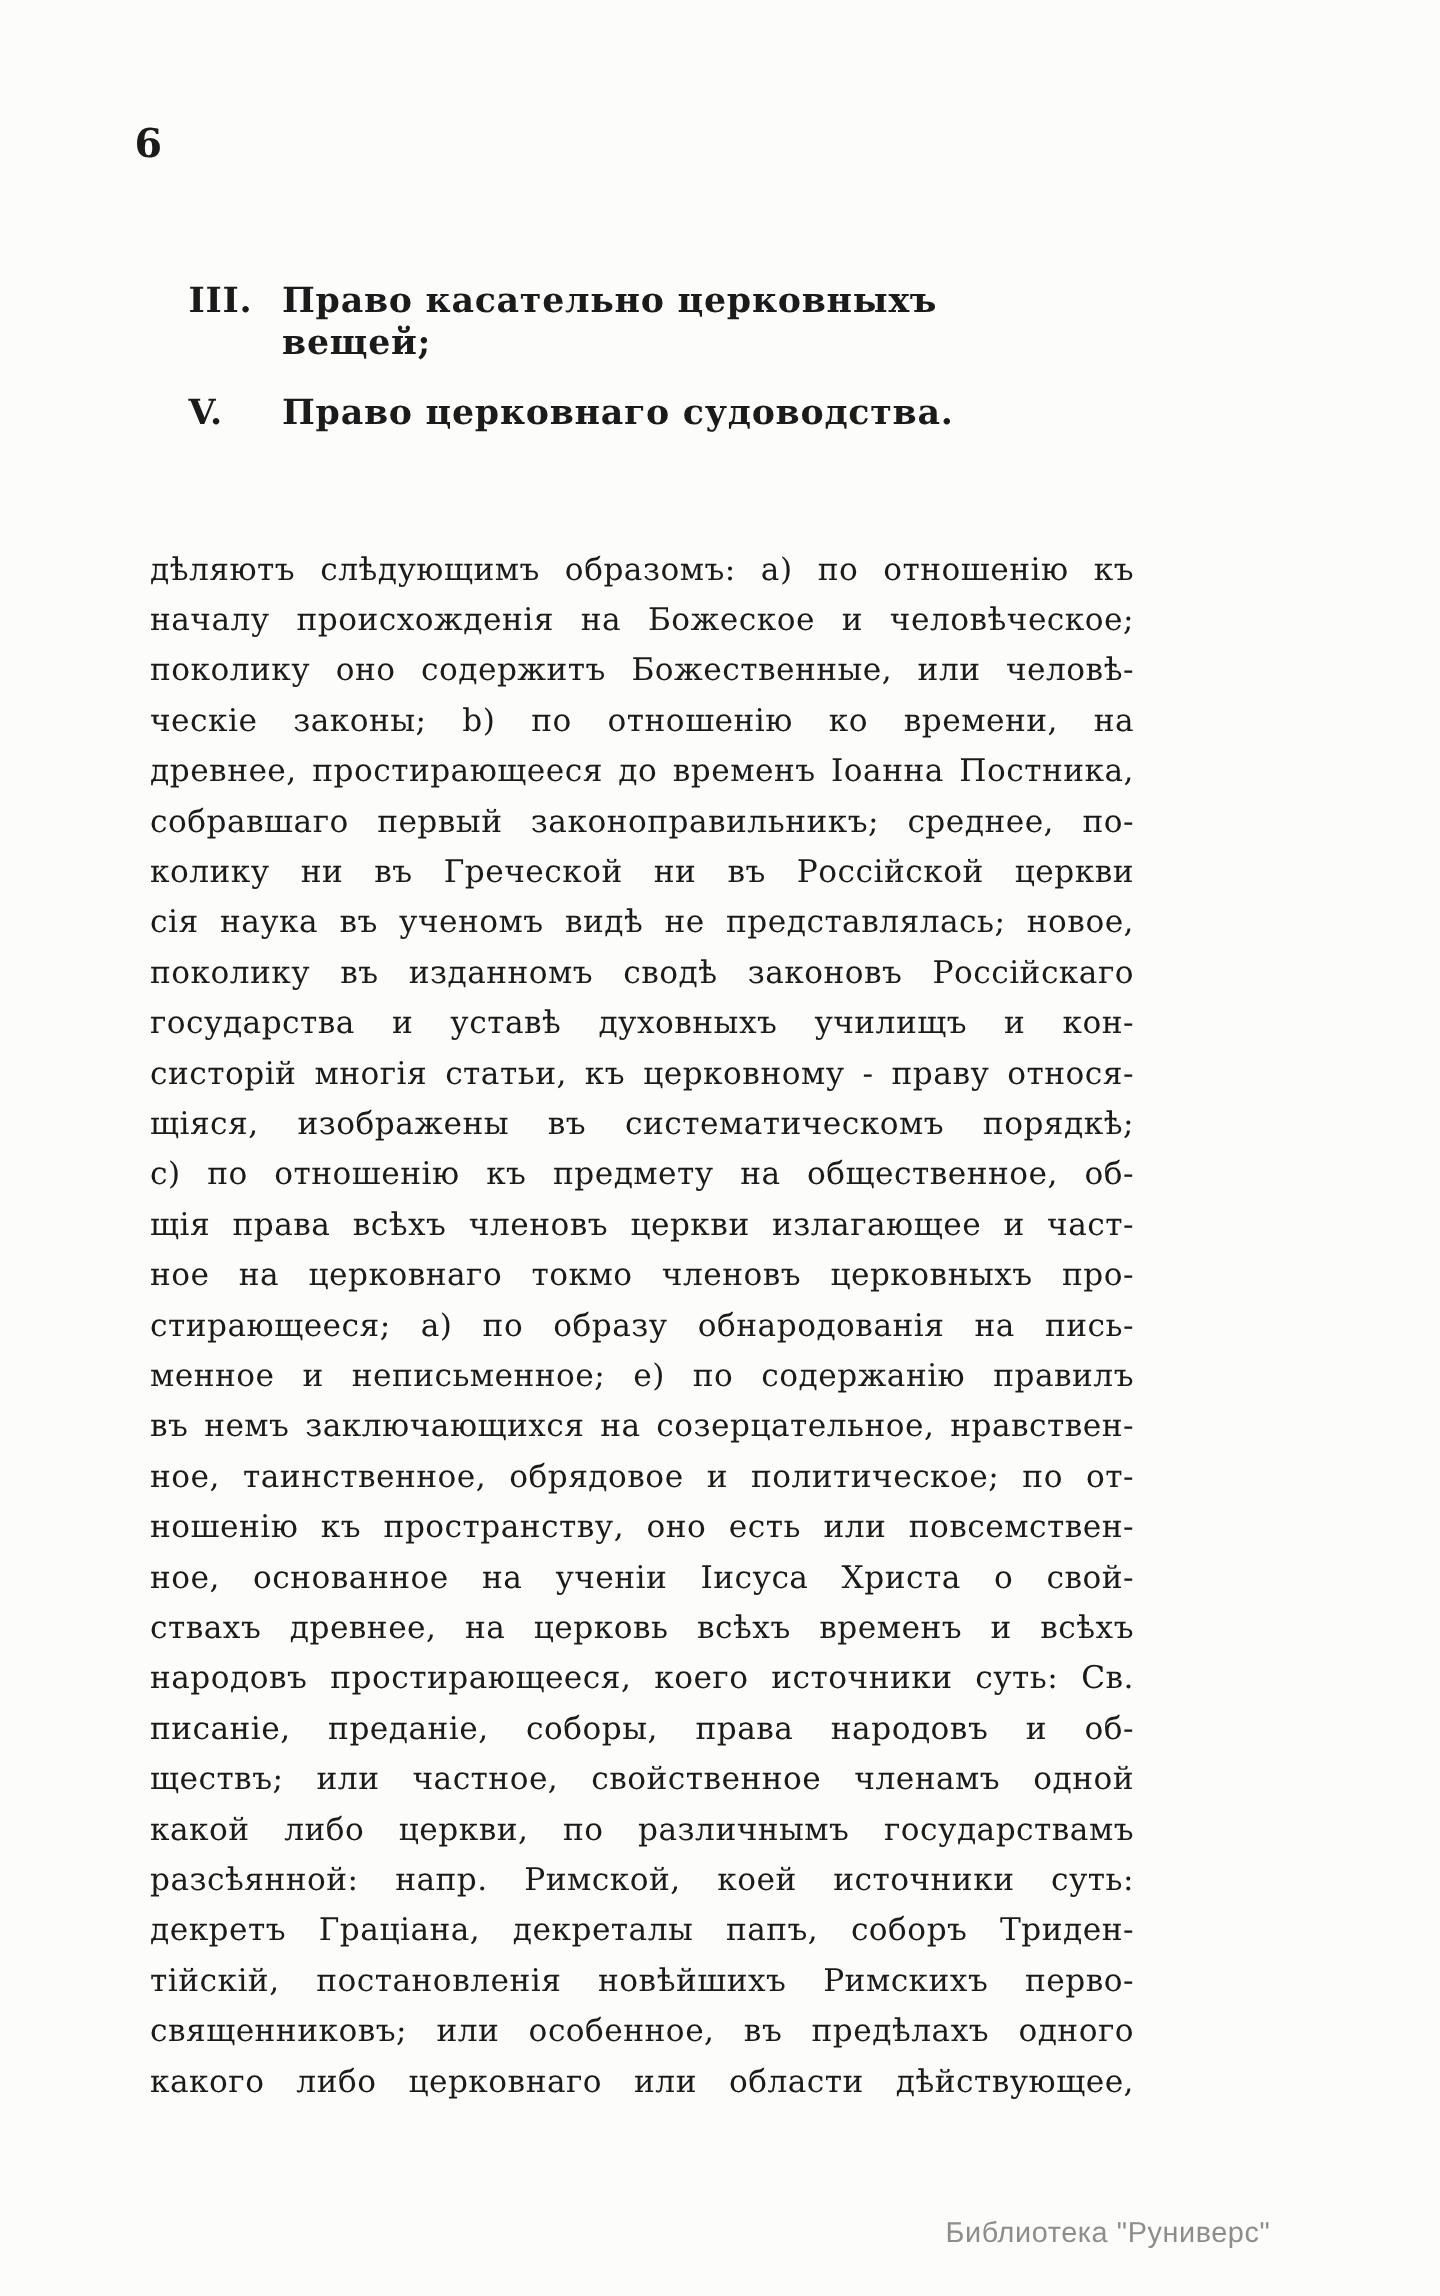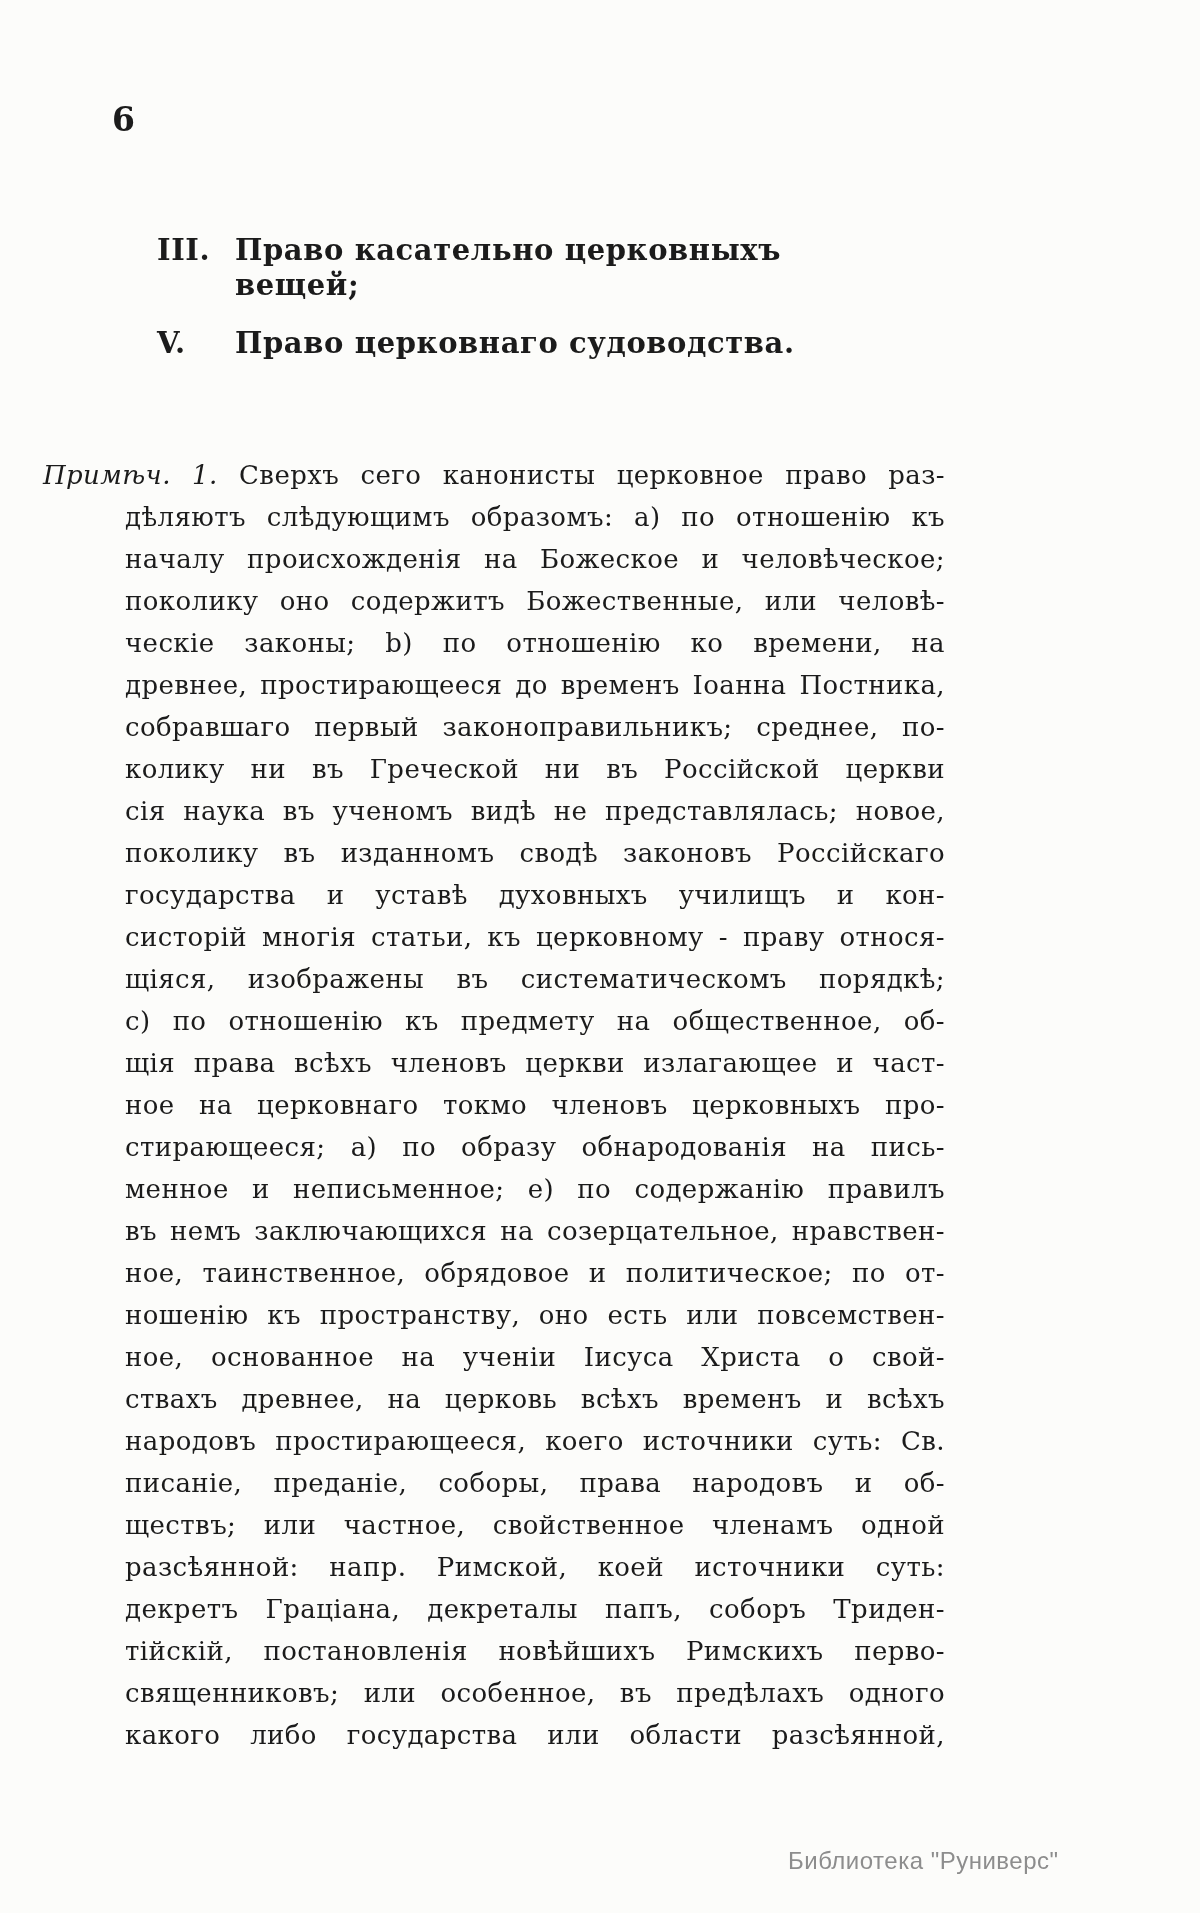--- a/index.html
+++ b/index.html
@@ -87,24 +87,20 @@
       <span class="enum-num">III.</span>
       <span class="enum-text">Право касательно церковныхъ вещей;</span>
     </div>
     <div class="enum-row">
       <span class="enum-num">V.</span>
       <span class="enum-text">Право церковнаго судоводства.</span>
     </div>
   </div>
 
   <div class="note">
-    <div class="pline first">
-      <span class="note-label">Примѣч. 1.</span>
-      <span>Сверхъ сего канонисты церковное право раз-</span>
-    </div>
     <div>
         <div class="pline">дѣляютъ слѣдующимъ образомъ: а) по отношенію къ</div>
         <div class="pline">началу происхожденія на Божеское и человѣческое;</div>
         <div class="pline">поколику оно содержитъ Божественные, или человѣ-</div>
         <div class="pline">ческіе законы; b) по отношенію ко времени, на</div>
         <div class="pline">древнее, простирающееся до временъ Іоанна Постника,</div>
         <div class="pline">собравшаго первый законоправильникъ; среднее, по-</div>
         <div class="pline">колику ни въ Греческой ни въ Россійской церкви</div>
         <div class="pline">сія наука въ ученомъ видѣ не представлялась; новое,</div>
         <div class="pline">поколику въ изданномъ сводѣ законовъ Россійскаго</div>
@@ -117,23 +113,24 @@
         <div class="pline">стирающееся; а) по образу обнародованія на пись-</div>
         <div class="pline">менное и неписьменное; е) по содержанію правилъ</div>
         <div class="pline">въ немъ заключающихся на созерцательное, нравствен-</div>
         <div class="pline">ное, таинственное, обрядовое и политическое; по от-</div>
         <div class="pline">ношенію къ пространству, оно есть или повсемствен-</div>
         <div class="pline">ное, основанное на ученіи Іисуса Христа о свой-</div>
         <div class="pline">ствахъ древнее, на церковь всѣхъ временъ и всѣхъ</div>
         <div class="pline">народовъ простирающееся, коего источники суть: Св.</div>
         <div class="pline">писаніе, преданіе, соборы, права народовъ и об-</div>
         <div class="pline">ществъ; или частное, свойственное членамъ одной</div>
+        <div class="pline">какой либо церкви, по различнымъ государствамъ</div>
         <div class="pline">разсѣянной: напр. Римской, коей источники суть:</div>
         <div class="pline">декретъ Граціана, декреталы папъ, соборъ Триден-</div>
         <div class="pline">тійскій, постановленія новѣйшихъ Римскихъ перво-</div>
         <div class="pline">священниковъ; или особенное, въ предѣлахъ одного</div>
-        <div class="pline">какого либо государства или области разсѣянной,</div>
+        <div class="pline">какого либо церковнаго или области дѣйствующее,</div>
       </div>
   </div>
 
   <div class="watermark">Библиотека "Руниверс"</div>
 
 </div>
 
 </body></html>

